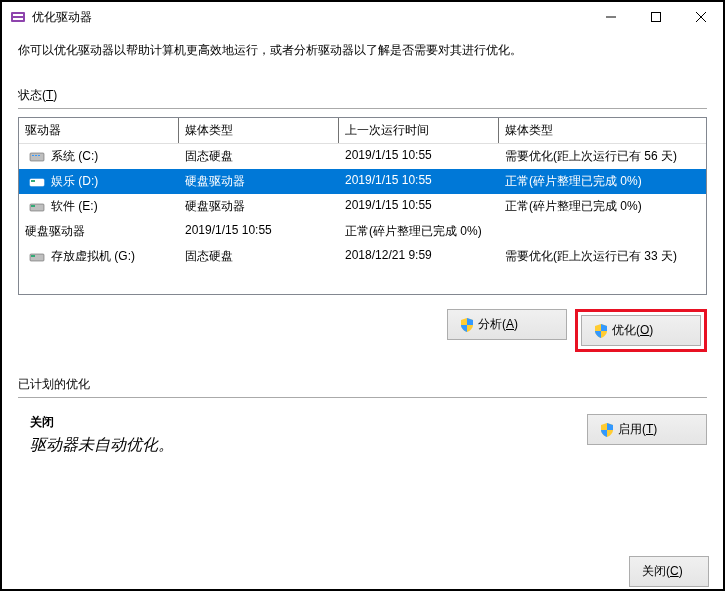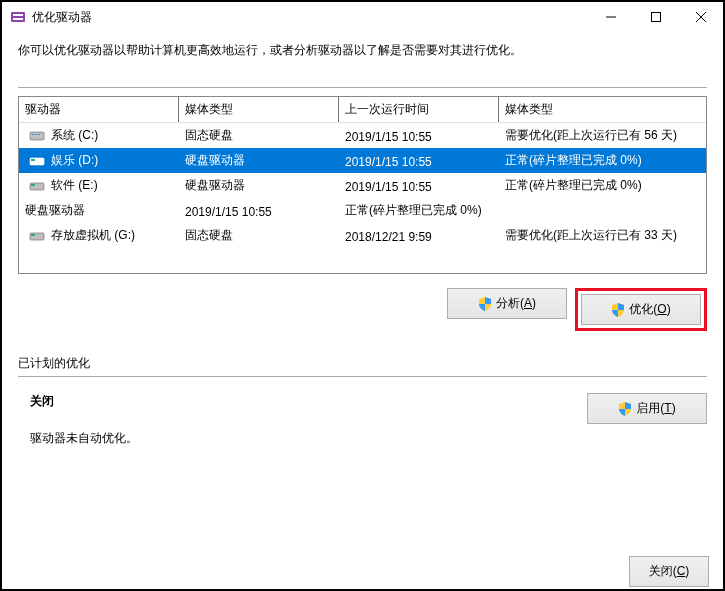--- a/index.html
+++ b/index.html
@@ -12,39 +12,39 @@
 .win-btn { width: 45px; height: 30px; display: flex; align-items: center; justify-content: center; cursor: pointer; }
 .win-btn svg { width: 10px; height: 10px; }
 .content { padding: 10px 16px 10px 16px; }
 .description { font-size: 12px; margin-bottom: 28px; }
 .section-label { font-size: 12px; margin-bottom: 4px; }
 .section-underline { border-bottom: 1px solid #aaa; margin-bottom: 8px; }
 .drive-table { border: 1px solid #828790; width: 100%; }
 .drive-header { display: flex; background: #fff; border-bottom: 1px solid #e0e0e0; }
 .drive-header-cell { padding: 4px 6px; font-size: 12px; border-right: 1px solid #737373; }
 .drive-rows { overflow-y: auto; height: 150px; }
-.drive-row { display: flex; padding: 2px 0; align-items: flex-end; font-size: 12px; }
+.drive-row { display: flex; padding: 2px 0; align-items: flex-start; font-size: 12px; }
 .drive-row.selected { background: #0078d7; color: #fff; }
 .drive-cell { padding: 2px 6px; overflow: hidden; text-overflow: ellipsis; white-space: nowrap; }
 .col-drive { width: 160px; display: flex; align-items: center; }
 .col-media { width: 160px; }
 .col-lastrun { width: 160px; }
 .col-status { flex: 1; }
 .drive-icon { width: 16px; height: 14px; margin-right: 6px; margin-left: 4px; flex-shrink: 0; }
 .drive-icon svg { width: 16px; height: 14px; display: block; }
 .button-row { display: flex; justify-content: flex-end; gap: 8px; margin-top: 14px; margin-bottom: 24px; }
-.btn { min-width: 120px; height: 31px; border: 1px solid #adadad; background: linear-gradient(#f0f0f0, #e5e5e5); font-size: 12px; display: flex; align-items: center; justify-content: center; cursor: pointer; font-family: inherit; padding: 12px 12px; }
+.btn { min-width: 120px; height: 31px; border: 1px solid #adadad; background: linear-gradient(#f0f0f0, #e5e5e5); font-size: 12px; display: flex; align-items: center; justify-content: flex-start; cursor: pointer; font-family: inherit; padding: 12px 12px; }
 .highlight-box { border: 3px solid #e81123; padding: 3px; }
 .shield-icon { width: 14px; height: 14px; margin-right: 4px; }
 .shield-icon svg { width: 14px; height: 14px; display: block; }
 .scheduled-section { margin-top: 8px; }
 .scheduled-body { display: flex; align-items: flex-start; padding-top: 8px; }
 .scheduled-text { flex: 1; padding-left: 12px; }
-.scheduled-title { font-weight: bold; font-size: 12px; margin-bottom: 20px; }
-.scheduled-desc { font-size: 12px; }
+.scheduled-title { font-weight: bold; font-size: 12px; margin-bottom: 4px; }
+.scheduled-desc { font-size: 16px; font-style: italic; }
 .footer { position: absolute; bottom: 4px; right: 16px; }
 .underline-char { text-decoration: underline; }
 </style>
 </head>
 <body>
 
 <div class="titlebar">
   <span class="titlebar-icon">
     <svg viewBox="0 0 16 16">
         <rect x="1" y="3" width="14" height="10" rx="1" fill="#8e44ad"></rect>
@@ -69,20 +69,21 @@
           <line x1="0" y1="0" x2="10" y2="10" stroke="#000" stroke-width="1"></line>
           <line x1="10" y1="0" x2="0" y2="10" stroke="#000" stroke-width="1"></line>
         </svg>
       </div>
   </div>
 </div>
 
 <div class="content">
   <div class="description">你可以优化驱动器以帮助计算机更高效地运行，或者分析驱动器以了解是否需要对其进行优化。</div>
 
+  <div class="section-label" id="status-label">状态(<span class="underline-char">T</span>)</div>
   <div class="section-underline"></div>
 
   <div class="drive-table">
     <div class="drive-header">
       <div class="drive-header-cell col-drive">驱动器</div>
       <div class="drive-header-cell col-media">媒体类型</div>
       <div class="drive-header-cell col-lastrun">上一次运行时间</div>
       <div class="drive-header-cell col-status" style="border-right:none">媒体类型</div>
     </div>
     <div class="drive-rows" id="drive-rows">

